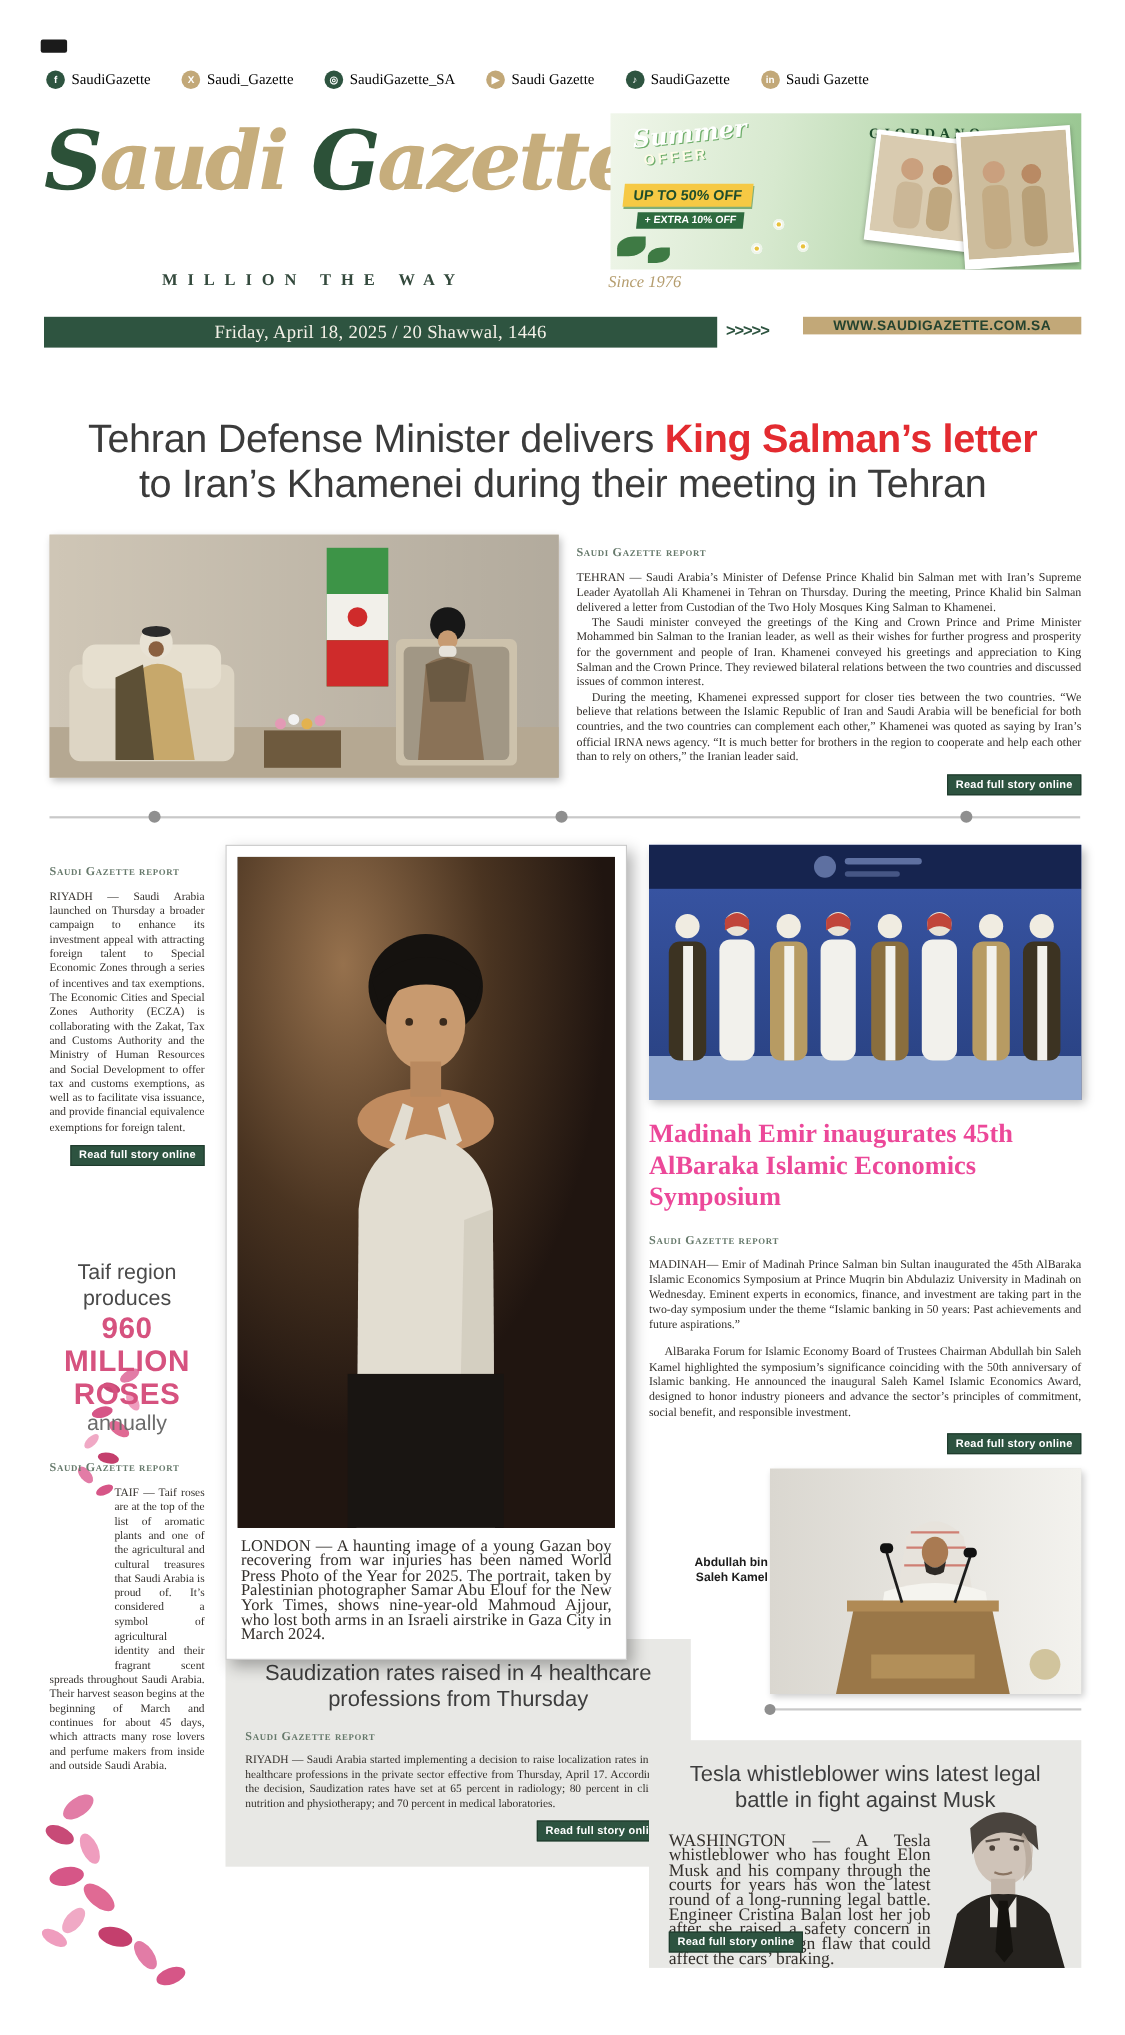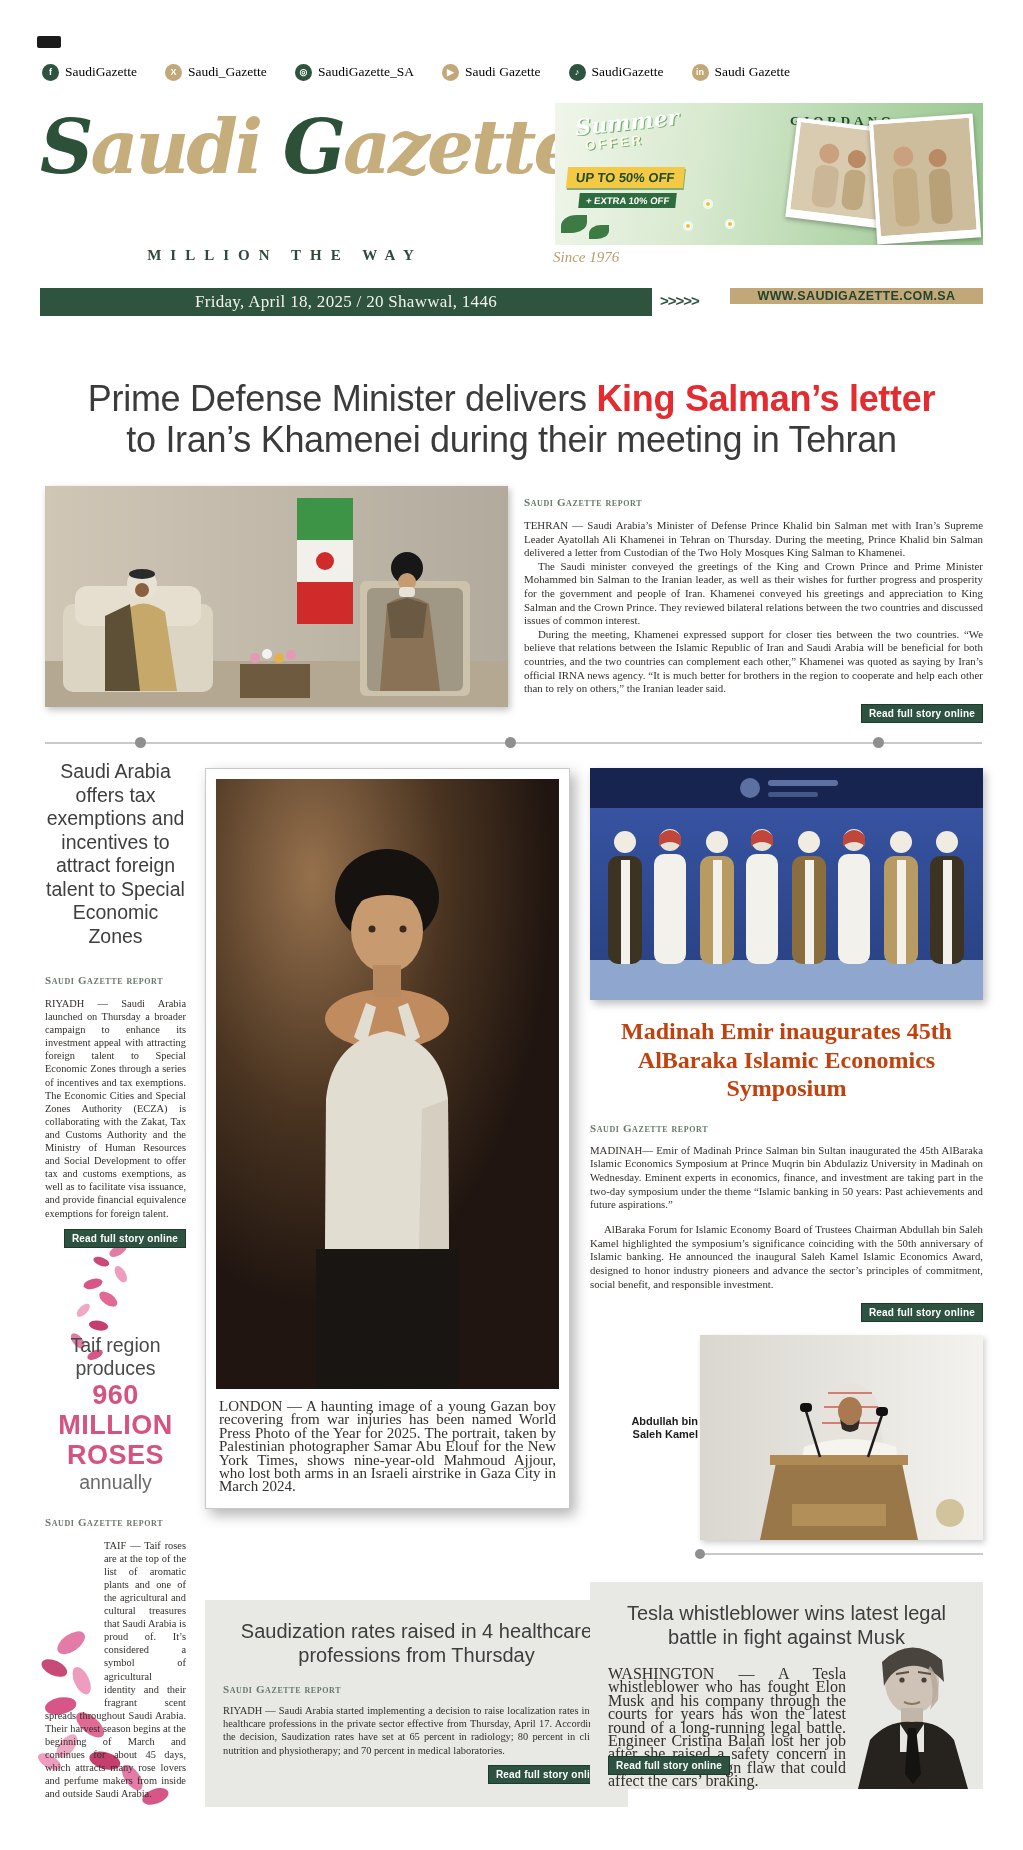--- a/index.html
+++ b/index.html
@@ -94,33 +94,33 @@
   
   .card-center{left:205px;top:768px;width:365px;background:#fff;border:1px solid #c9c9c9;box-sizing:border-box;
       padding:10px;box-shadow:5px 6px 13px rgba(0,0,0,.3);z-index:2;}
   .card-center .photo{width:343px;height:610px;background:#241811;}
   .card-center h2{margin:15px 6px 0;font:700 21.5px/25px "Liberation Sans",sans-serif;color:#1f1f1f;text-align:center;}
   .card-center .body-text{font-size:15px;line-height:13.4px;margin:11px 3px 4px;}
 
   
   .col-right{left:590px;top:768px;width:393px;}
   .col-right .photo1{width:393px;height:232px;box-shadow:3px 4px 8px rgba(0,0,0,.25);background:#2a3f85;}
-  .h-serif{font:600 24px/28.5px "Liberation Serif",serif;color:#c2410c;text-align:center;margin-top:17px;}
+  .h-serif{font:600 24px/28.5px "Liberation Serif",serif;color:#ec4899;text-align:left;margin-top:17px;}
   .col-right .byline{display:block;margin-top:19px;}
   .col-right .body-text{font-size:10.8px;line-height:13.7px;margin-top:10px;}
   .kamel-block{position:relative;margin-top:13px;height:212px;}
   .kamel-caption{position:absolute;left:34px;top:80px;width:74px;text-align:right;
       font:700 11px/13px "Liberation Sans",sans-serif;color:#1c1c1c;}
   .kamel-photo{position:absolute;right:0;top:0;width:283px;height:205px;box-shadow:2px 3px 6px rgba(0,0,0,.2);background:#e9e7e2;}
   .mini-divider{position:absolute;left:110px;right:0;bottom:-8px;height:2px;background:#c9c9c9;}
   .mini-divider::before{content:"";position:absolute;left:-5px;top:-4px;width:10px;height:10px;border-radius:50%;background:#8f8f8f;}
 
   
   .gray-box{background:#e8e8e5;box-sizing:border-box;padding:15px 18px;}
-  .box-left{left:205px;top:1600px;width:423px;height:207px;}
+  .box-left{left:205px;top:1490px;width:423px;height:207px;}
   .box-right{left:590px;top:1582px;width:393px;height:207px;position:absolute;}
   .gray-box h2{font:300 20px/24px "Liberation Sans",sans-serif;color:#3d3d3d;text-align:center;margin:4px 0 0;}
   .box-left .byline{display:block;margin-top:16px;}
   .box-left .body-text{font-size:10.4px;line-height:13.2px;margin-top:9px;}
   .box-right .body-text{font-size:16px;line-height:13.4px;margin-top:18px;width:238px;}
   .box-right .rfso{position:absolute;left:18px;bottom:14px;}
   .musk{position:absolute;right:4px;top:36px;width:135px;height:171px;}
 </style>
 </head>
 <body>
@@ -189,21 +189,21 @@
     <span class="daisy" style="left:128px;top:118px;"></span>
     <span class="leaf" style="left:6px;top:112px;width:26px;height:18px;"></span>
     <span class="leaf" style="left:34px;top:122px;width:20px;height:14px;"></span>
   </div>
 
   <div class="abs datebar">Friday, April 18, 2025 / 20 Shawwal, 1446</div>
   <div class="abs arrows">&gt;&gt;&gt;&gt;&gt;</div>
   <div class="abs webbar">WWW.SAUDIGAZETTE.COM.SA</div>
 
   <h1 class="abs main-headline" style="margin:0;">
-    <span>Prime Defense Minister delivers </span><span class="hl">King Salman’s letter</span><br>
+    <span>Tehran Defense Minister delivers </span><span class="hl">King Salman’s letter</span><br>
     <span>to Iran’s Khamenei during their meeting in Tehran</span>
   </h1>
 
   <div class="abs lead-photo">
     <svg width="463" height="221" viewBox="0 0 463 221">
       <defs>
         <linearGradient id="wallsh" x1="0" y1="0" x2="1" y2="0">
           <stop offset="0" stop-color="#000" stop-opacity="0"></stop>
             <stop offset="1" stop-color="#000" stop-opacity=".14"></stop>
         </linearGradient>
@@ -246,21 +246,20 @@
   </div>
 
   <div class="abs divider1">
     <span class="line"></span>
     <span class="dot" style="left:90px;"></span>
     <span class="dot" style="left:460px;"></span>
     <span class="dot" style="left:828px;"></span>
   </div>
 
   <div class="abs col-left">
-    <div class="h-light h-tax">Saudi Arabia offers tax exemptions and incentives to attract foreign talent to Special Economic Zones</div>
     <span class="byline">Saudi Gazette report</span>
     <p class="body-text" style="margin-bottom:0;">RIYADH — Saudi Arabia launched on Thursday a broader campaign to enhance its investment appeal with attracting foreign talent to Special Economic Zones through a series of incentives and tax exemptions. The Economic Cities and Special Zones Authority (ECZA) is collaborating with the Zakat, Tax and Customs Authority and the Ministry of Human Resources and Social Development to offer tax and customs exemptions, as well as to facilitate visa issuance, and provide financial equivalence exemptions for foreign talent.</p>
     <div class="btn-row"><span class="rfso">Read full story online</span></div>
     <div class="taif-head">
       <div class="t1">Taif region</div>
       <div class="t1">produces</div>
       <div class="t2">960</div>
       <div class="t2">MILLION</div>
       <div class="t2">ROSES</div>
       <div class="t3">annually</div>

